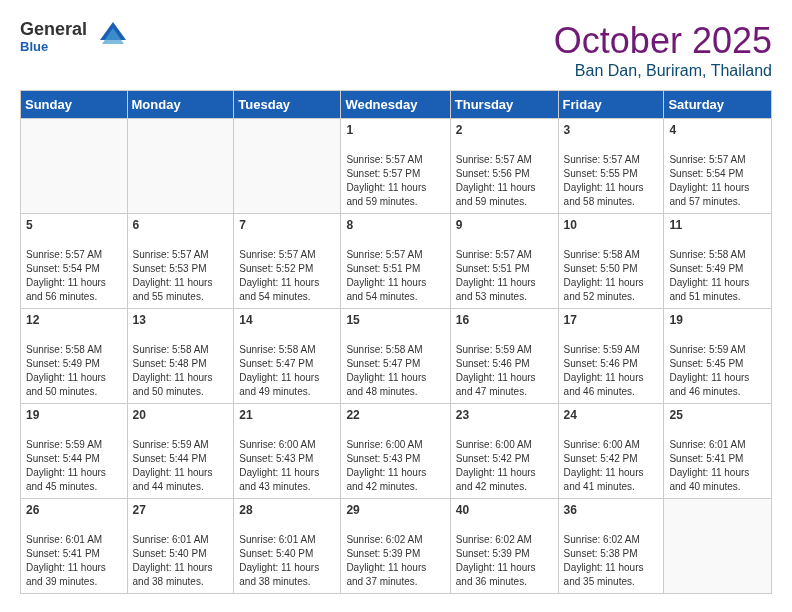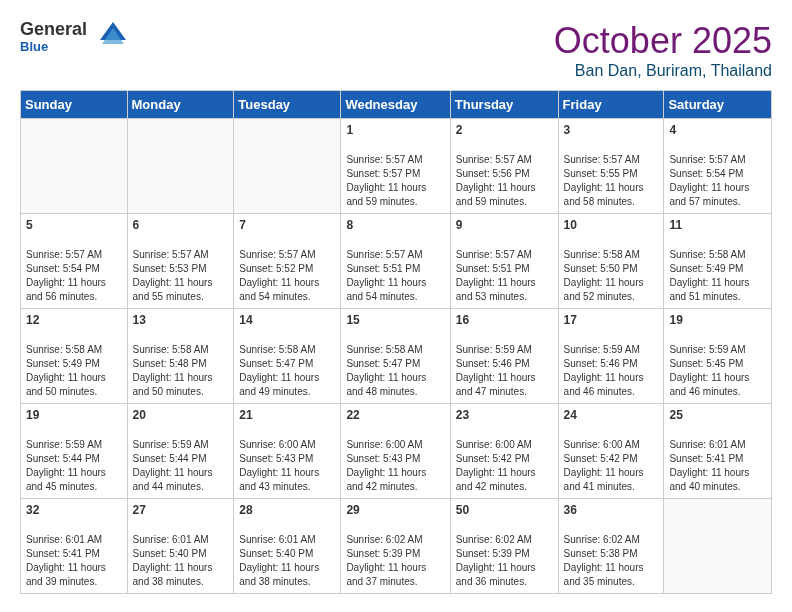--- a/index.html
+++ b/index.html
@@ -307,21 +307,21 @@
         <td>
           <span class="day-number">25</span>
           <div class="day-info" style="white-space: pre-line;">Sunrise: 6:01 AM
 Sunset: 5:41 PM
 Daylight: 11 hours
 and 40 minutes.</div>
         </td>
       </tr>
       <tr>
         <td>
-          <span class="day-number">32</span>
+          <span class="day-number">26</span>
           <div class="day-info" style="white-space: pre-line;">Sunrise: 6:01 AM
 Sunset: 5:41 PM
 Daylight: 11 hours
 and 39 minutes.</div>
         </td>
         <td>
           <span class="day-number">27</span>
           <div class="day-info" style="white-space: pre-line;">Sunrise: 6:01 AM
 Sunset: 5:40 PM
 Daylight: 11 hours
@@ -335,21 +335,21 @@
 and 38 minutes.</div>
         </td>
         <td>
           <span class="day-number">29</span>
           <div class="day-info" style="white-space: pre-line;">Sunrise: 6:02 AM
 Sunset: 5:39 PM
 Daylight: 11 hours
 and 37 minutes.</div>
         </td>
         <td>
-          <span class="day-number">50</span>
+          <span class="day-number">40</span>
           <div class="day-info" style="white-space: pre-line;">Sunrise: 6:02 AM
 Sunset: 5:39 PM
 Daylight: 11 hours
 and 36 minutes.</div>
         </td>
         <td>
           <span class="day-number">36</span>
           <div class="day-info" style="white-space: pre-line;">Sunrise: 6:02 AM
 Sunset: 5:38 PM
 Daylight: 11 hours

